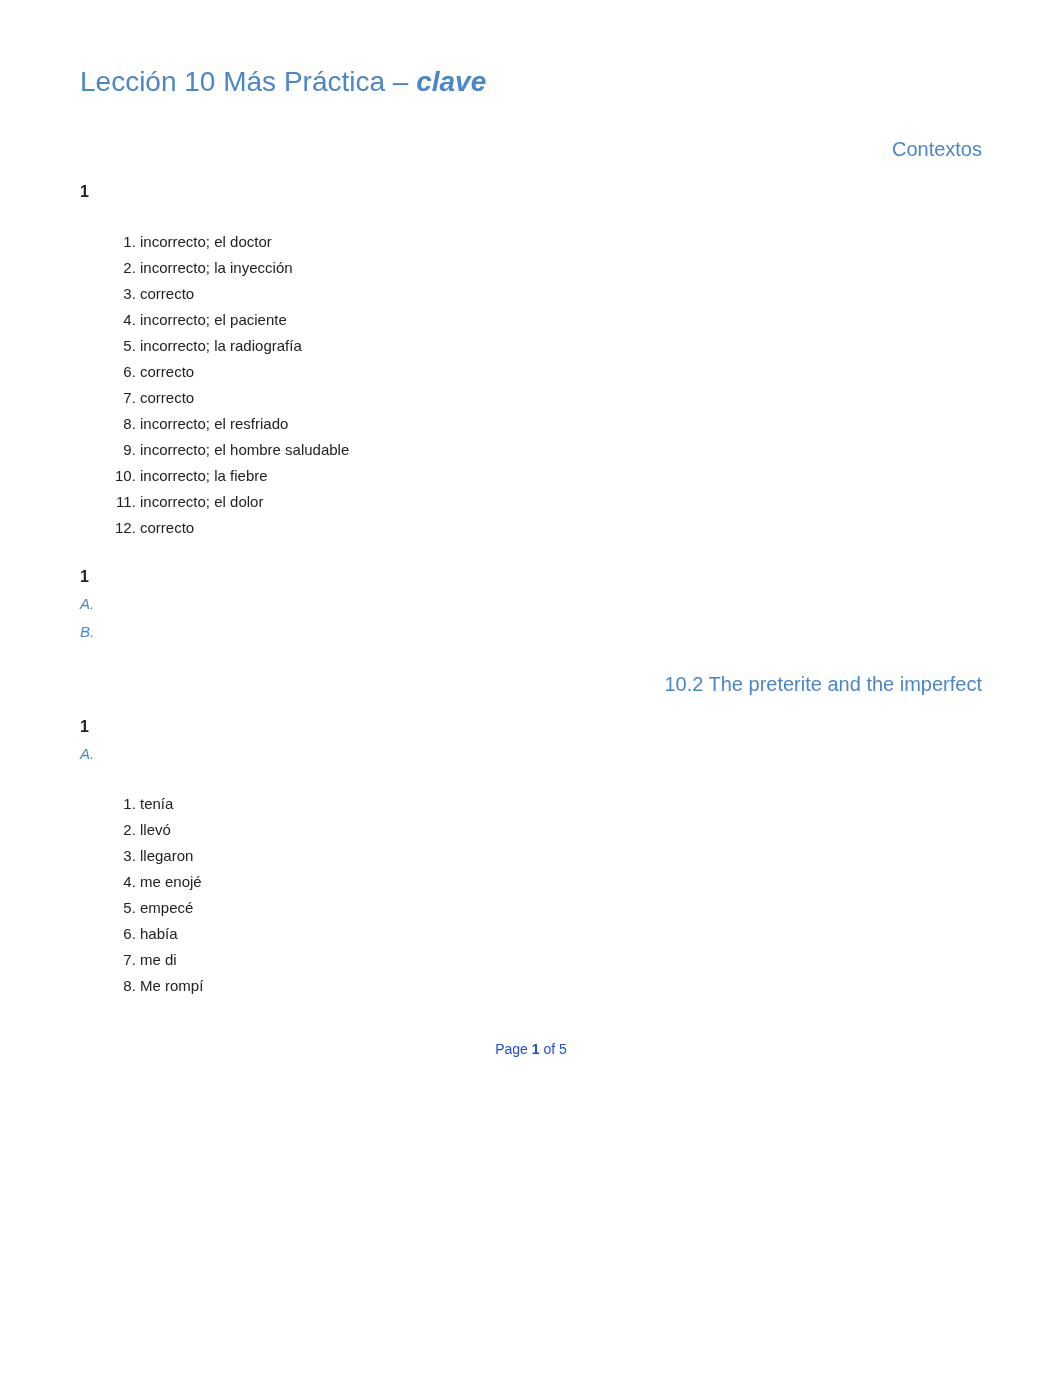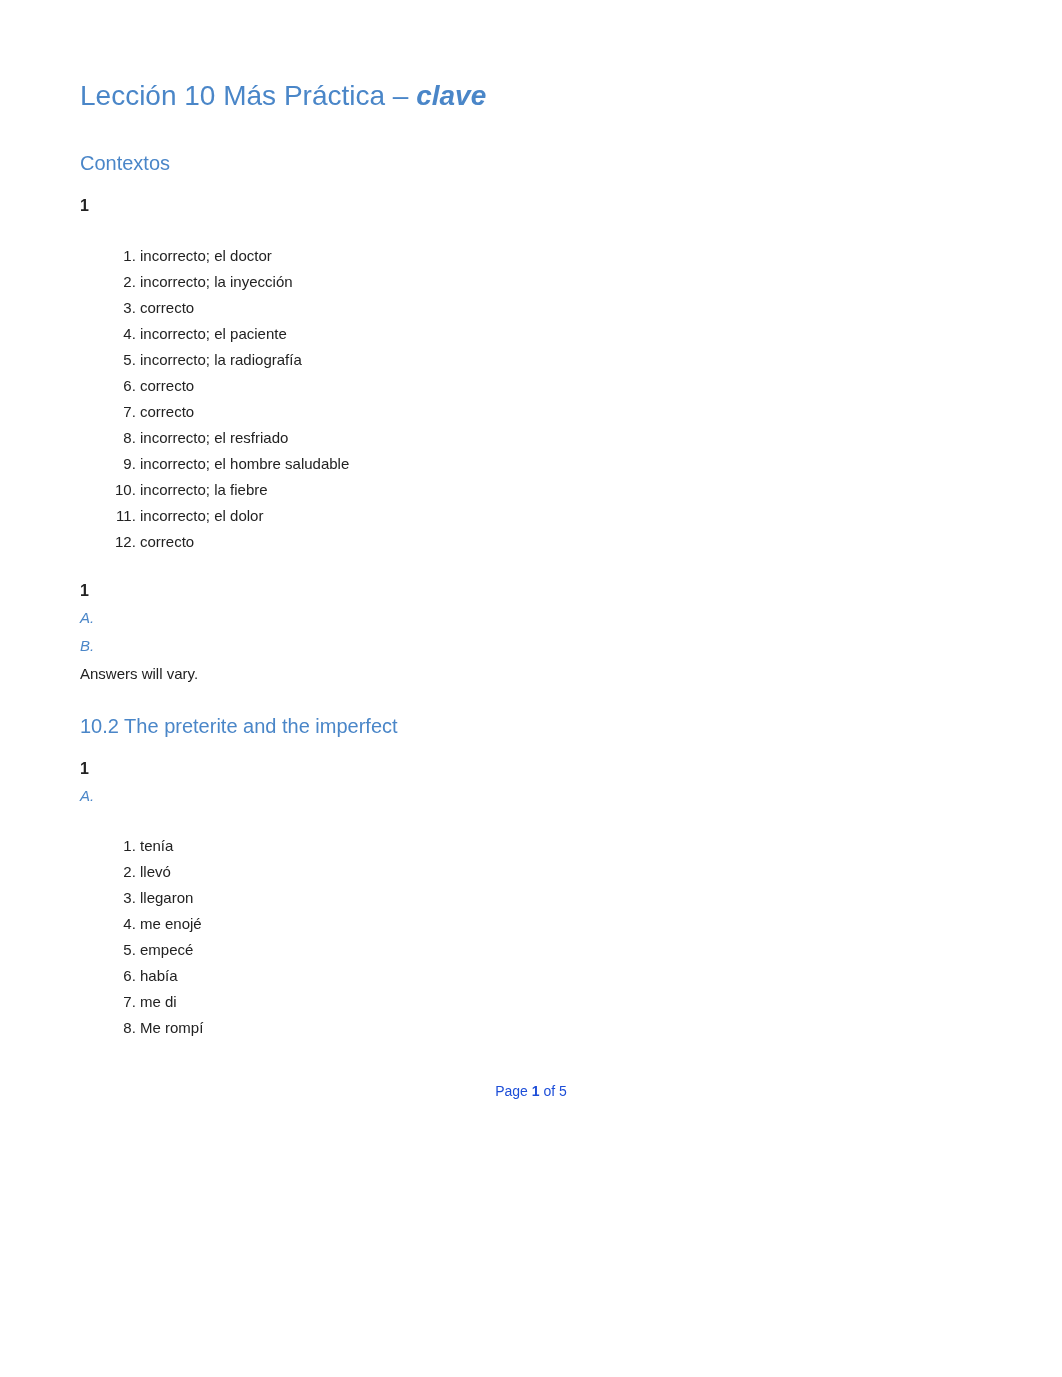--- a/index.html
+++ b/index.html
@@ -17,34 +17,35 @@
       max-width: 1062px;
       min-height: 1377px;
       line-height: 1.6;
     }
 
     .page-title {
       font-size: 28px;
       font-weight: normal;
       color: #4a86c8;
       margin-bottom: 28px;
-      margin-top: 24px;
+      margin-top: 10px;
     }
 
     .page-title em {
       font-style: italic;
       font-weight: bold;
     }
 
     .section-heading {
       font-size: 20px;
       font-weight: normal;
       color: #4a86c8;
       margin-bottom: 14px;
       margin-top: 4px;
+      text-align: right;
     }
 
     .subsection-number {
       font-size: 16px;
       font-weight: bold;
       color: #222;
       margin-bottom: 2px;
       margin-top: 10px;
     }
 
@@ -112,21 +113,20 @@
         <li>incorrecto; el hombre saludable</li>
         <li>incorrecto; la fiebre</li>
         <li>incorrecto; el dolor</li>
         <li>correcto</li>
       </ol>
     </div>
     <div class="section-block">
       <div class="subsection-number">1</div>
       <div class="subsection-letter">A.</div>
       <div class="subsection-letter">B.</div>
-      <p class="answers-will-vary">Answers will vary.</p>
     </div>
     <div class="section-block">
       <h2 class="section-heading">10.2 The preterite and the imperfect</h2>
       <div class="subsection-number">1</div>
       <div class="subsection-letter">A.</div>
       <ol class="answer-list">
         <li>tenía</li>
         <li>llevó</li>
         <li>llegaron</li>
         <li>me enojé</li>

